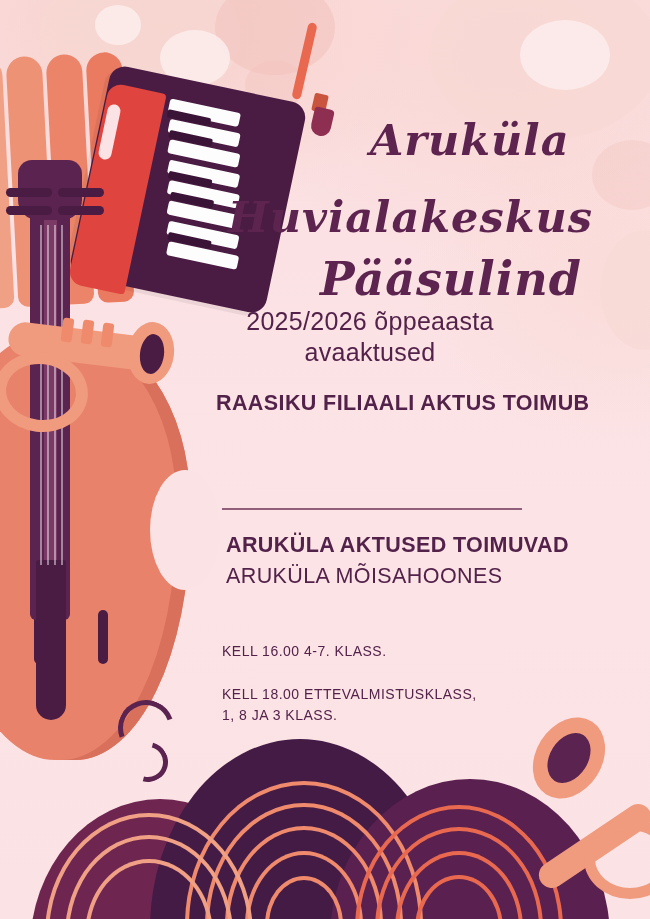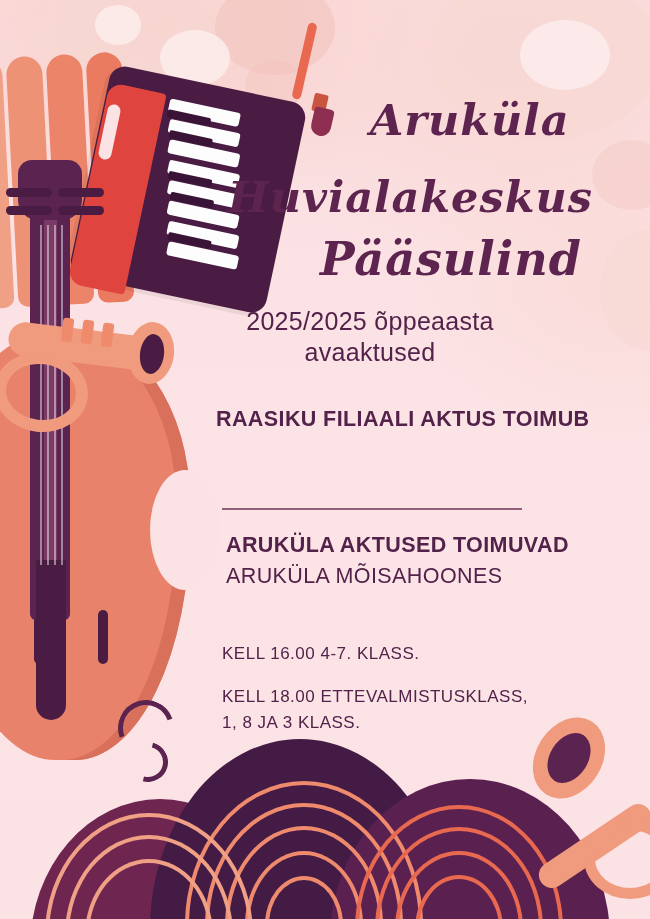--- a/index.html
+++ b/index.html
@@ -295,20 +295,21 @@
     inset: 0;
   }
   .script {
     position: absolute;
     color: #5d2450;
     font-family: "DejaVu Serif", serif;
     font-style: italic;
     font-weight: 700;
     letter-spacing: 1px;
     white-space: nowrap;
+    margin-top: 20px;
   }
   .script-1 { left: 370px; top: 95px; font-size: 43px; }
   .script-2 { left: 228px; top: 172px; font-size: 43px; }
   .script-3 { left: 320px; top: 232px; font-size: 46px; }
 
   .subtitle {
     position: absolute;
     left: 0; right: 0;
     top: 306px;
     text-align: center;
@@ -321,33 +322,33 @@
   .block {
     position: absolute;
     color: #53224b;
   }
   .block .line {
     font-size: 21.5px;
     letter-spacing: .4px;
     line-height: 1.45;
   }
   .block .line.bold { font-weight: 700; }
-  .b1 { left: 216px; top: 404px; }
+  .b1 { left: 216px; top: 388px; }
   .b2 { left: 226px; top: 530px; }
   .divider {
     position: absolute;
     left: 222px; top: 508px;
     width: 300px; height: 2px;
     background: #6d3356;
     opacity: .75;
   }
   .small {
     position: absolute;
     color: #53224b;
-    font-size: 17px;
+    font-size: 14px;
     letter-spacing: .5px;
     line-height: 1.5;
   }
   .s1 { left: 222px; top: 641px; }
   .s2 { left: 222px; top: 684px; }
 </style>
 </head>
 <body>
 
 <div class="poster">
@@ -445,21 +446,21 @@
   <div class="tr2-tube"></div>
   <div class="tr2-loop"></div>
 
   <div class="content">
 
     <div class="script script-1">Aruküla</div>
     <div class="script script-2">Huvialakeskus</div>
     <div class="script script-3">Pääsulind</div>
 
     <div class="subtitle">
-      <div>2025/2025 õppeaasta</div>
+      <div>2025/2026 õppeaasta</div>
       <div>avaaktused</div>
     </div>
 
     <div class="block b1">
       <div class="line bold">RAASIKU FILIAALI AKTUS TOIMUB</div>
     </div>
 
     <div class="divider"></div>
 
     <div class="block b2">

